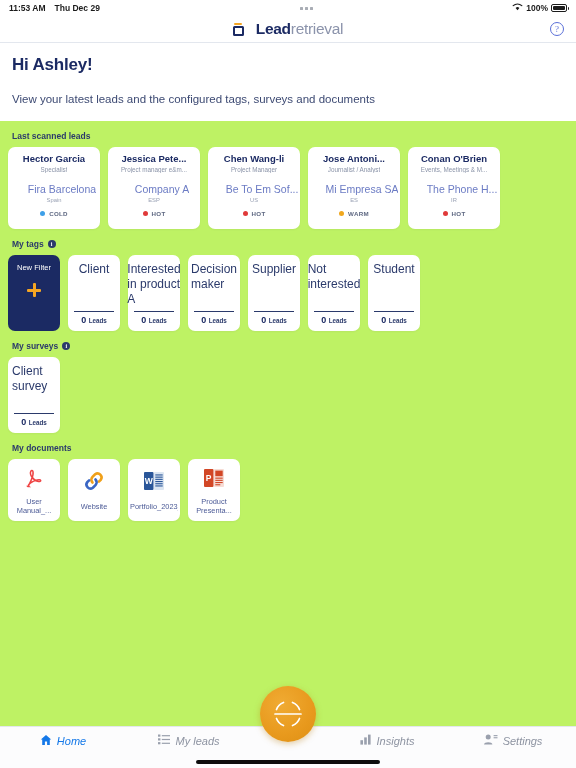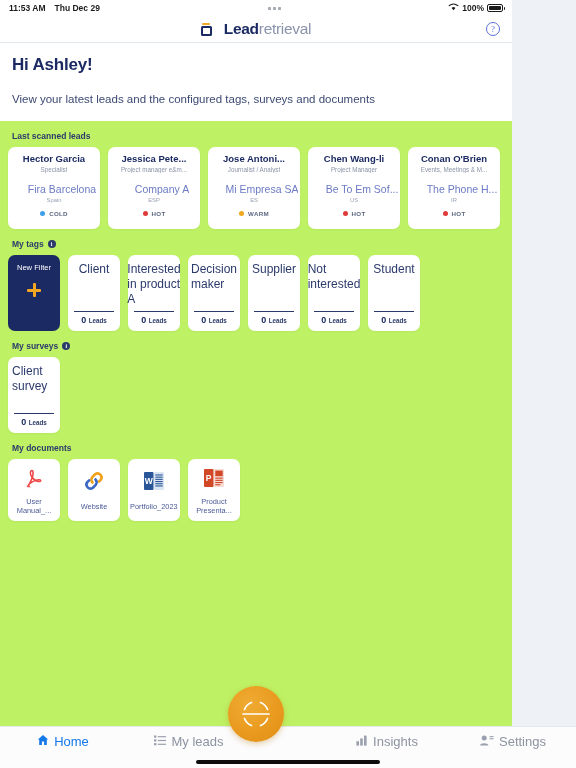--- a/index.html
+++ b/index.html
@@ -2,21 +2,21 @@
 <html><head>
 <meta charset="utf-8">
 <style>
   * { box-sizing: border-box; margin: 0; padding: 0; }
   html, body {
     width: 576px; height: 768px;
     font-family: "Liberation Sans", sans-serif;
     background: #eef1f6;
     overflow: hidden;
   }
-  #app { position: relative; width: 512px; height: 768px; display: flex; flex-direction: column; }
+  #app { position: relative; width: 576px; height: 768px; display: flex; flex-direction: column; }
 
   
   .statusbar {
     height: 16px; background: #ffffff;
     display: flex; align-items: center;
     padding: 0 9px; flex: 0 0 auto;
     font-size: 8.5px; color: #1b1b1b; font-weight: bold;
   }
   .sb-left { display: flex; align-items: center; gap: 9px; }
   .sb-center { flex: 1; display: flex; justify-content: center; align-items: center; gap: 2px; }
@@ -154,21 +154,21 @@
   .doc-name.one { margin-top:8px; }
 
   
   .tabbar {
     position:absolute; left:0; bottom:0; width:576px; height:42px;
     background:#fcfcfd; border-top:1px solid #e3e7ee;
     display:flex; align-items:flex-start; padding-top:7px;
   }
   .tab {
     flex:1; display:flex; align-items:center; justify-content:center; gap:5px;
-    font-size:13px; color:#8d93a1;
+    font-size:11px; color:#8d93a1;font-style:italic;
   }
   .tab.active { color:#1478e8; }
   .tab-spacer { width:72px; flex:0 0 auto; }
   .home-indicator {
     position:absolute; bottom:4px; left:50%; transform:translateX(-50%);
     width:184px; height:4px; background:#0d0d0d; border-radius:3px;
   }
   .scan-fab {
     position:absolute; left:50%; transform:translateX(-50%);
     bottom: 26px; width:56px; height:56px; border-radius:50%;
@@ -245,37 +245,37 @@
           <div class="lead-name">Jessica Pete...</div>
           <div class="lead-role">Project manager e&amp;m...</div>
           <div class="lead-company">Company A</div>
           <div class="lead-country">ESP</div>
           <div class="lead-status">
             <span class="dot" style="background: rgb(224, 58, 58);"></span>
             <span>HOT</span>
           </div>
         </div>
         <div class="lead-card">
+          <div class="lead-name">Chen Wang-li</div>
+          <div class="lead-role">Project Manager</div>
+          <div class="lead-company">Be To Em Sof...</div>
+          <div class="lead-country">US</div>
+          <div class="lead-status">
+            <span class="dot" style="background: rgb(224, 58, 58);"></span>
+            <span>HOT</span>
+          </div>
+        </div>
+        <div class="lead-card">
           <div class="lead-name">Jose Antoni...</div>
           <div class="lead-role">Journalist / Analyst</div>
           <div class="lead-company">Mi Empresa SA</div>
           <div class="lead-country">ES</div>
           <div class="lead-status">
             <span class="dot" style="background: rgb(240, 167, 30);"></span>
             <span>WARM</span>
-          </div>
-        </div>
-        <div class="lead-card">
-          <div class="lead-name">Chen Wang-li</div>
-          <div class="lead-role">Project Manager</div>
-          <div class="lead-company">Be To Em Sof...</div>
-          <div class="lead-country">US</div>
-          <div class="lead-status">
-            <span class="dot" style="background: rgb(224, 58, 58);"></span>
-            <span>HOT</span>
           </div>
         </div>
         <div class="lead-card">
           <div class="lead-name">Conan O'Brien</div>
           <div class="lead-role">Events, Meetings &amp; M...</div>
           <div class="lead-company">The Phone H...</div>
           <div class="lead-country">IR</div>
           <div class="lead-status">
             <span class="dot" style="background: rgb(224, 58, 58);"></span>
             <span>HOT</span>

